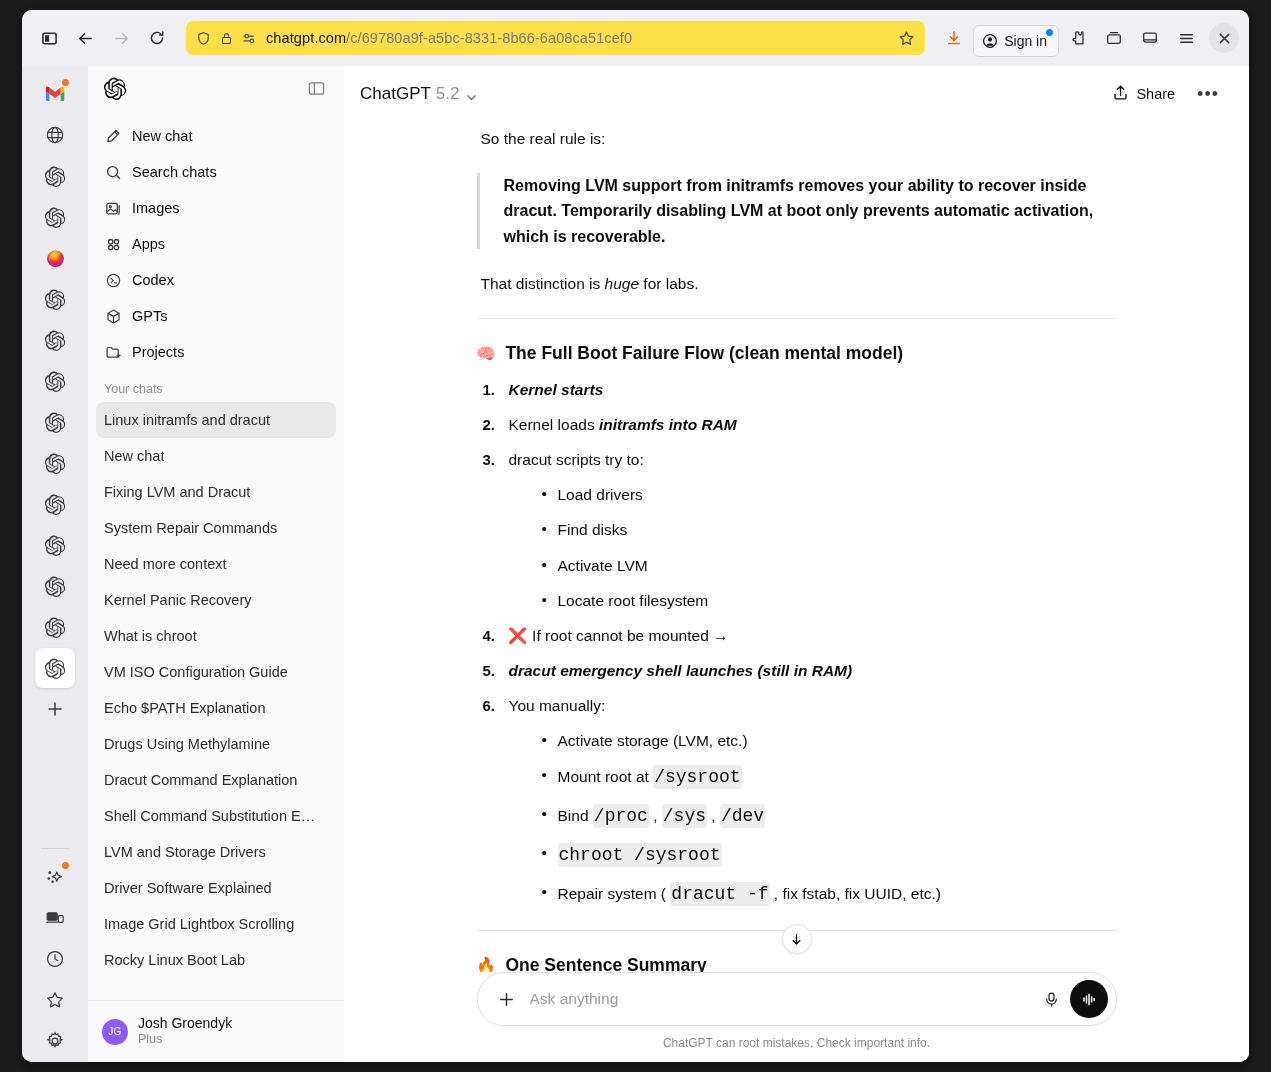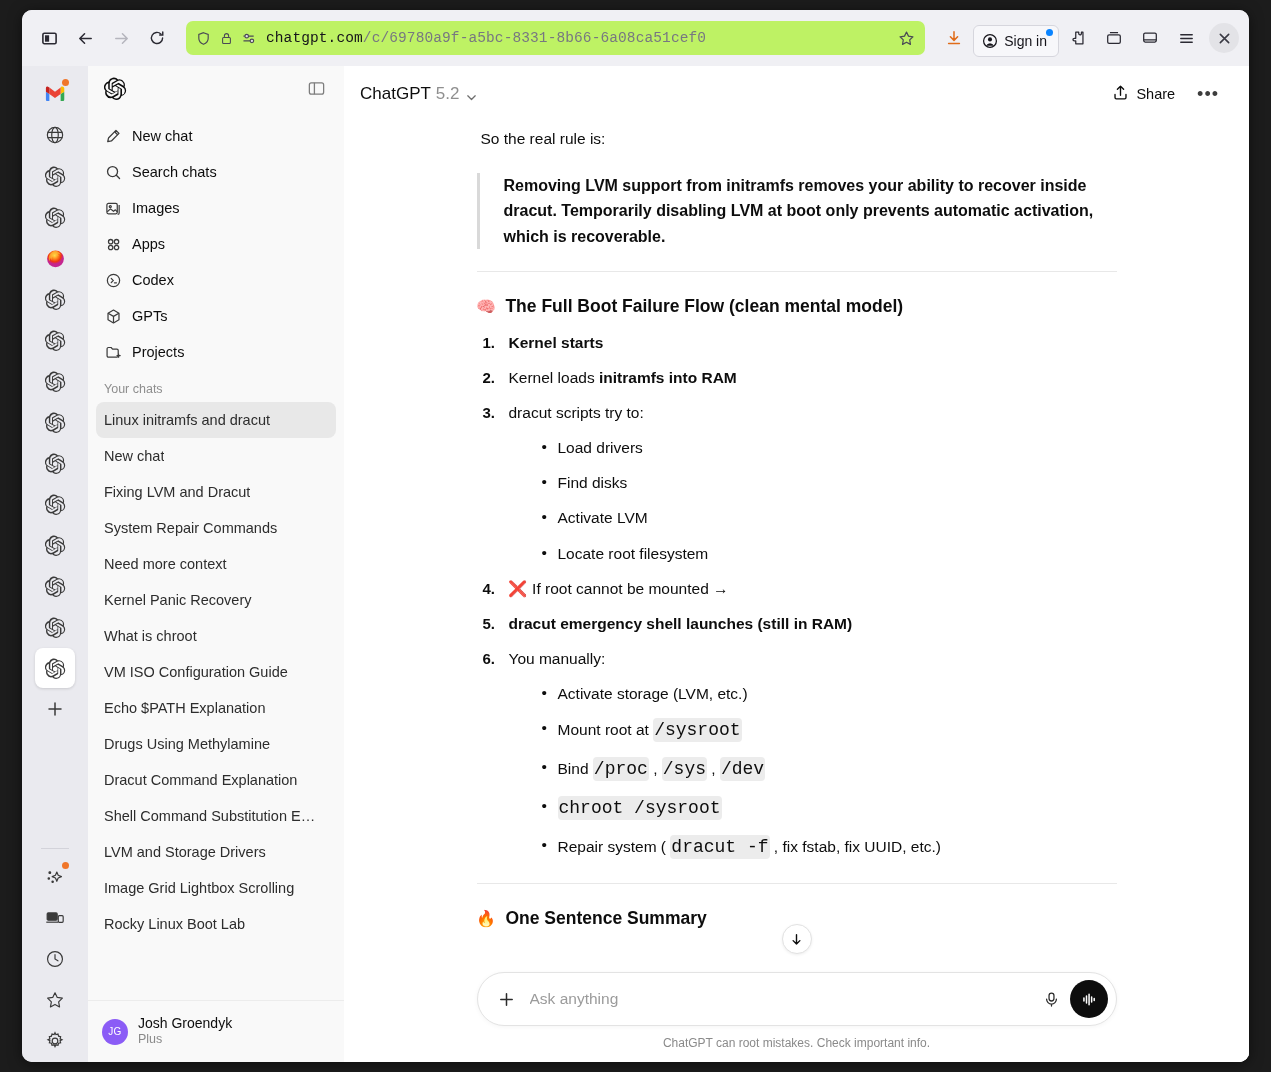--- a/index.html
+++ b/index.html
@@ -42,26 +42,25 @@
     color: #2b2a33;
     flex: 0 0 auto;
   }
   .tb-btn.dim { color: #b5b5bd; }
   .tb-btn.orange { color: #e06c1a; }
 
   .urlbar {
     flex: 1 1 auto;
     height: 34px;
     margin: 0 10px;
-    background: #bef264;
+    background: #fde047;
     border-radius: 7px;
     display: flex; align-items: center;
     padding: 0 10px;
     gap: 9px;
-    font-family: Liberation Mono, monospace;
   }
   .urlbar .u-icon { color: #4a4a55; display: flex; align-items: center; }
   .url-text {
     flex: 1 1 auto;
     font-size: 14.5px;
     color: #15141a;
     white-space: nowrap; overflow: hidden;
     letter-spacing: .1px;
   }
   .url-text .path { color: #777781; }
@@ -252,21 +251,21 @@
   ul.sub { list-style: none; margin: 11px 0 0; padding: 0 0 0 33px; }
   ul.sub > li {
     position: relative;
     padding-left: 16px;
     font-size: 15.5px; line-height: 1.5; color: #0d0d0d;
     margin-bottom: 12px;
   }
   ul.sub > li::before {
     content: "•"; position: absolute; left: 0; top: -1px; color: #0d0d0d;
   }
-  .b { font-weight: 700; }
+  .b { font-weight: 700; font-style: italic; }
   .i { font-style: italic; }
   code {
     font-family: "Liberation Mono", monospace;
     font-size: 18px;
     background: #ececec;
     border-radius: 4px;
     padding: 2px 1px;
     color: #0d0d0d;
   }
 
@@ -727,20 +726,23 @@
             <div class="cg-chat">
               <span>Dracut Command Explanation</span>
             </div>
             <div class="cg-chat">
               <span>Shell Command Substitution E…</span>
             </div>
             <div class="cg-chat">
               <span>LVM and Storage Drivers</span>
             </div>
             <div class="cg-chat">
+              <span>Driver Software Explained</span>
+            </div>
+            <div class="cg-chat">
               <span>Image Grid Lightbox Scrolling</span>
             </div>
             <div class="cg-chat">
               <span>Rocky Linux Boot Lab</span>
             </div>
           </div>
 
       <div class="cg-user">
         <div class="avatar">JG</div>
         <div>
@@ -771,20 +773,23 @@
           </span>
           <span>Share</span>
         </div>
         <div class="dots-btn">•••</div>
       </div>
 
       <div class="convo">
         <div class="convo-inner">
           <p class="p">So the real rule is:</p>
           <div class="quote">Removing LVM support from initramfs removes your ability to recover inside dracut. Temporarily disabling LVM at boot only prevents automatic activation, which is recoverable.</div>
+          <p class="p">
+            <span>That distinction is </span><span class="i">huge</span><span> for labs.</span>
+          </p>
 
           <div class="hr"></div>
 
           <div class="h3">
             <span class="emoji">🧠</span>
             <span>The Full Boot Failure Flow (clean mental model)</span>
           </div>
           <ol class="steps" id="steps">
                 <li><span><span class="b">Kernel starts</span></span></li>
                 <li><span>Kernel loads <span class="b">initramfs into RAM</span></span></li>

